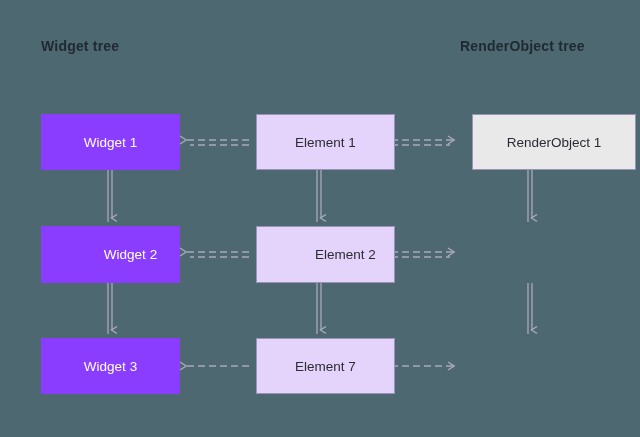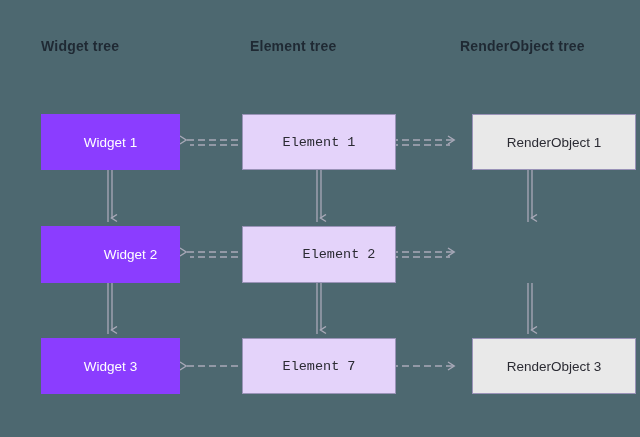--- a/index.html
+++ b/index.html
@@ -58,21 +58,21 @@
     background: #e4d3fa;
     color: #2b2b33;
   }
   .node.renderobject {
     background: #e9e9e9;
     color: #2b2b33;
   }
 
   
   .node.c0 { left: 41px;  width: 139px; }
-  .node.c1 { left: 242px; width: 154px; font-family: Liberation Mono, monospace; }
+  .node.c1 { left: 256px; width: 139px; }
   .node.c2 { left: 472px; width: 164px; }
 
   
   .node.r0 { top: 114px; height: 56px; }
   .node.r1 { top: 226px; height: 57px; padding-left: 40px; }
   .node.r2 { top: 338px; height: 56px; }
 
   
   #wires {
     position: absolute;
@@ -81,21 +81,20 @@
     height: 437px;
     pointer-events: none;
   }
 </style>
 </head>
 <body>
 
 <div id="diagram">
 
   <div class="col-header c0">Widget tree</div>
-  <div class="col-header c1">Element tree</div>
   <div class="col-header c2">RenderObject tree</div>
 
   <svg id="wires" viewBox="0 0 640 437" xmlns="http://www.w3.org/2000/svg">
     <defs>
       <marker id="ah-down" markerWidth="9" markerHeight="9" refX="4.5" refY="7" orient="auto" markerUnits="userSpaceOnUse">
         <path d="M1,2 L4.5,7.5 L8,2" fill="none" stroke="#a9a9b8" stroke-width="1.4"></path>
       </marker>
       <marker id="ah-left" markerWidth="10" markerHeight="10" refX="2" refY="5" orient="auto" markerUnits="userSpaceOnUse">
         <path d="M8,1 L1.8,5 L8,9" fill="none" stroke="#a9a9b8" stroke-width="1.4"></path>
       </marker>
@@ -140,15 +139,14 @@
 
   <div class="node widget c0 r0">Widget 1</div>
   <div class="node widget c0 r1">Widget 2</div>
   <div class="node widget c0 r2">Widget 3</div>
 
   <div class="node element c1 r0">Element 1</div>
   <div class="node element c1 r1">Element 2</div>
   <div class="node element c1 r2">Element 7</div>
 
   <div class="node renderobject c2 r0">RenderObject 1</div>
-  <div class="node renderobject c2 r2">RenderObject 3</div>
 
 </div>
 
 </body></html>

